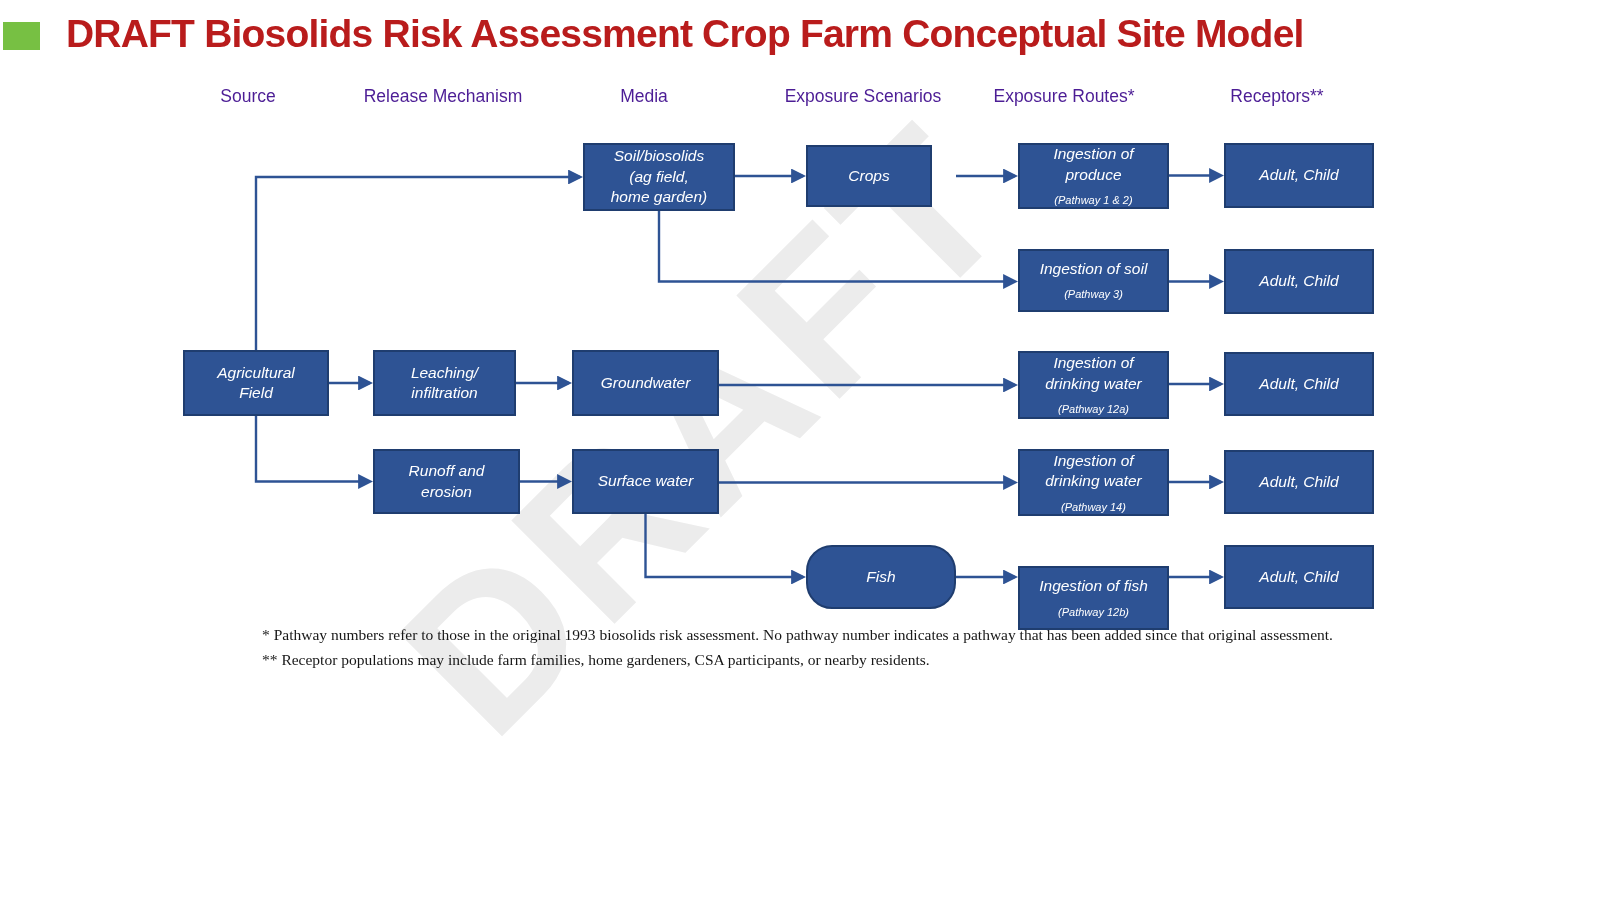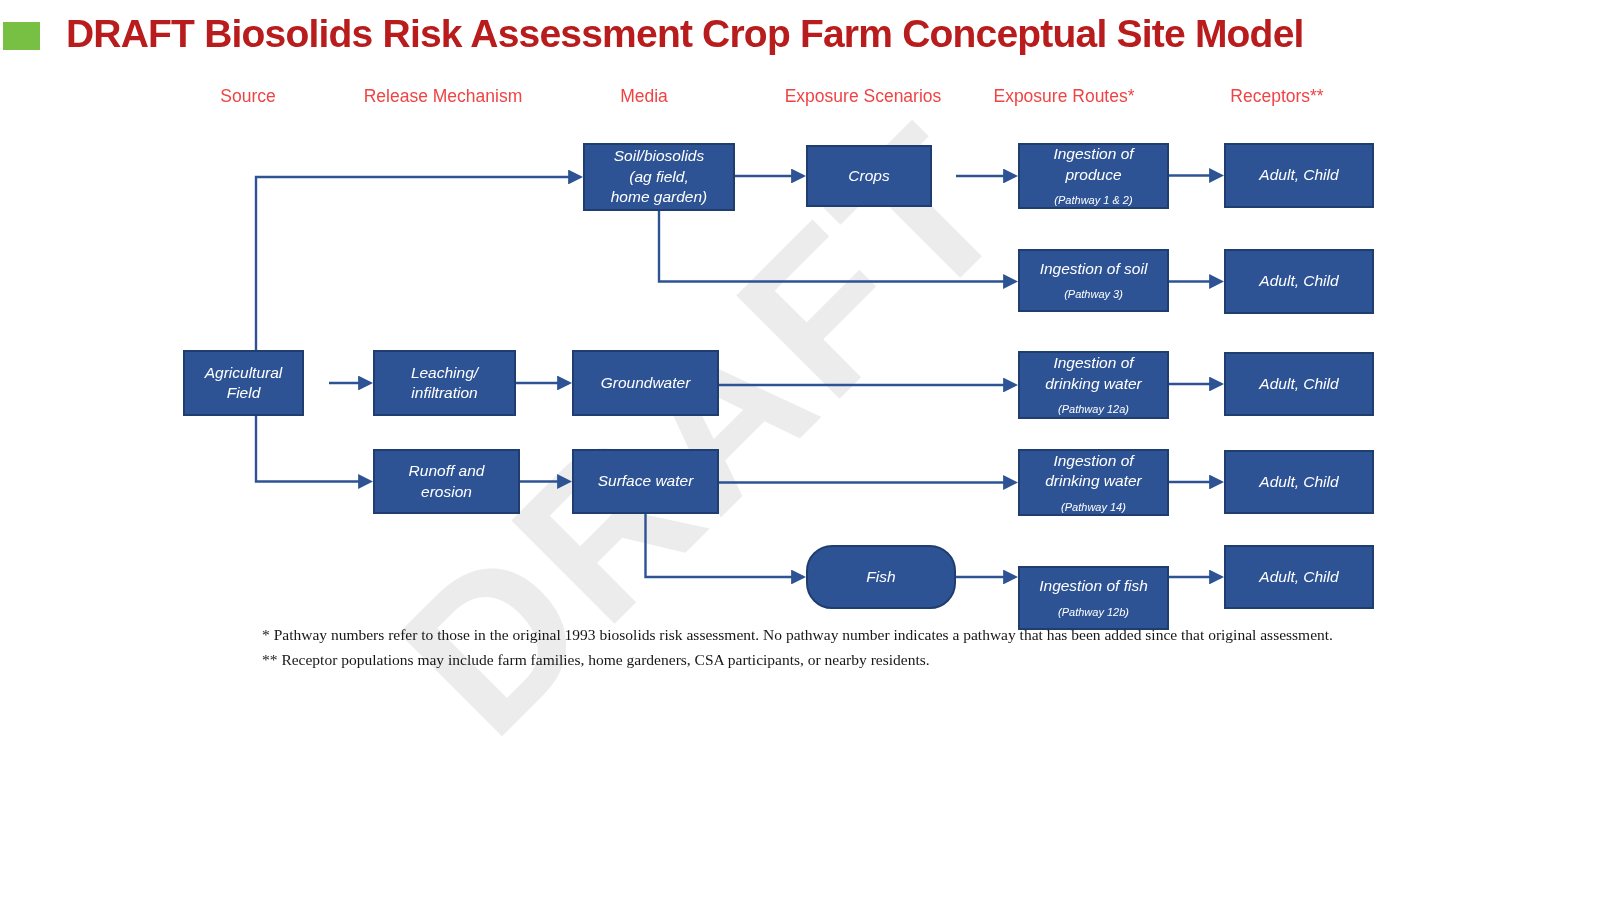--- a/index.html
+++ b/index.html
@@ -5,21 +5,21 @@
   html,body{margin:0;padding:0;background:#ffffff;}
   body{font-family:"Liberation Sans", sans-serif; width:1600px; height:900px; position:relative; overflow:hidden;}
   #canvas{position:absolute; inset:0; width:1600px; height:900px;}
 
   
   #title-row{position:absolute; left:0; top:10px; width:1600px; height:58px;}
   #title-bullet{position:absolute; left:3px; top:12px; width:37px; height:28px; background:var(--title-bullet);}
   #page-title{position:absolute; left:66px; top:2px; font-size:39px; font-weight:bold; letter-spacing:-0.8px; color:#b91c1c; white-space:nowrap;}
 
   
-  .col-header{position:absolute; top:86px; transform:translateX(-50%); font-size:17.5px; color:#ef4444; white-space:nowrap;}
+  .col-header{position:absolute; top:86px; transform:translateX(-50%); font-size:17.5px; color:#4c1d95; white-space:nowrap;}
 
   
   #watermark{position:absolute; left:705px; top:430px; transform:translate(-50%,-50%) rotate(-45deg);
     font-size:212px; font-weight:bold; color:var(--watermark-gray); letter-spacing:6px; z-index:0; user-select:none; white-space:nowrap;}
 
   
   #edge-layer{position:absolute; left:0; top:0; width:1600px; height:900px; z-index:1;}
   .node{position:absolute; z-index:2; background:var(--box-fill); border:2px solid var(--box-border);
     box-sizing:border-box; color:#ffffff; display:flex; flex-direction:column; align-items:center; justify-content:center;
     text-align:center; font-size:15.5px; line-height:1.32;font-style:italic;}
@@ -75,21 +75,21 @@
         <polyline points="520,481.5 569,481.5" stroke="#2e5394" stroke-width="2.4" marker-end="url(#arrow)"></polyline>
         <polyline points="719,482.5 1015,482.5" stroke="#2e5394" stroke-width="2.4" marker-end="url(#arrow)"></polyline>
         <polyline points="1169,482 1221,482" stroke="#2e5394" stroke-width="2.4" marker-end="url(#arrow)"></polyline>
         <polyline points="645.5,514 645.5,577 803,577" stroke="#2e5394" stroke-width="2.4" marker-end="url(#arrow)"></polyline>
         <polyline points="956,577 1015,577" stroke="#2e5394" stroke-width="2.4" marker-end="url(#arrow)"></polyline>
         <polyline points="1169,577 1221,577" stroke="#2e5394" stroke-width="2.4" marker-end="url(#arrow)"></polyline>
       </g>
   </svg>
 
   <div id="nodes">
-      <div class="node" style="left: 183px; top: 350px; width: 121px; height: 66px;">
+      <div class="node" style="left: 183px; top: 350px; width: 146px; height: 66px;">
         <div>Agricultural</div>
         <div>Field</div>
       </div>
       <div class="node" style="left: 373px; top: 350px; width: 143px; height: 66px;">
         <div>Leaching/</div>
         <div>infiltration</div>
       </div>
       <div class="node" style="left: 373px; top: 449px; width: 147px; height: 65px;">
         <div>Runoff and</div>
         <div>erosion</div>

